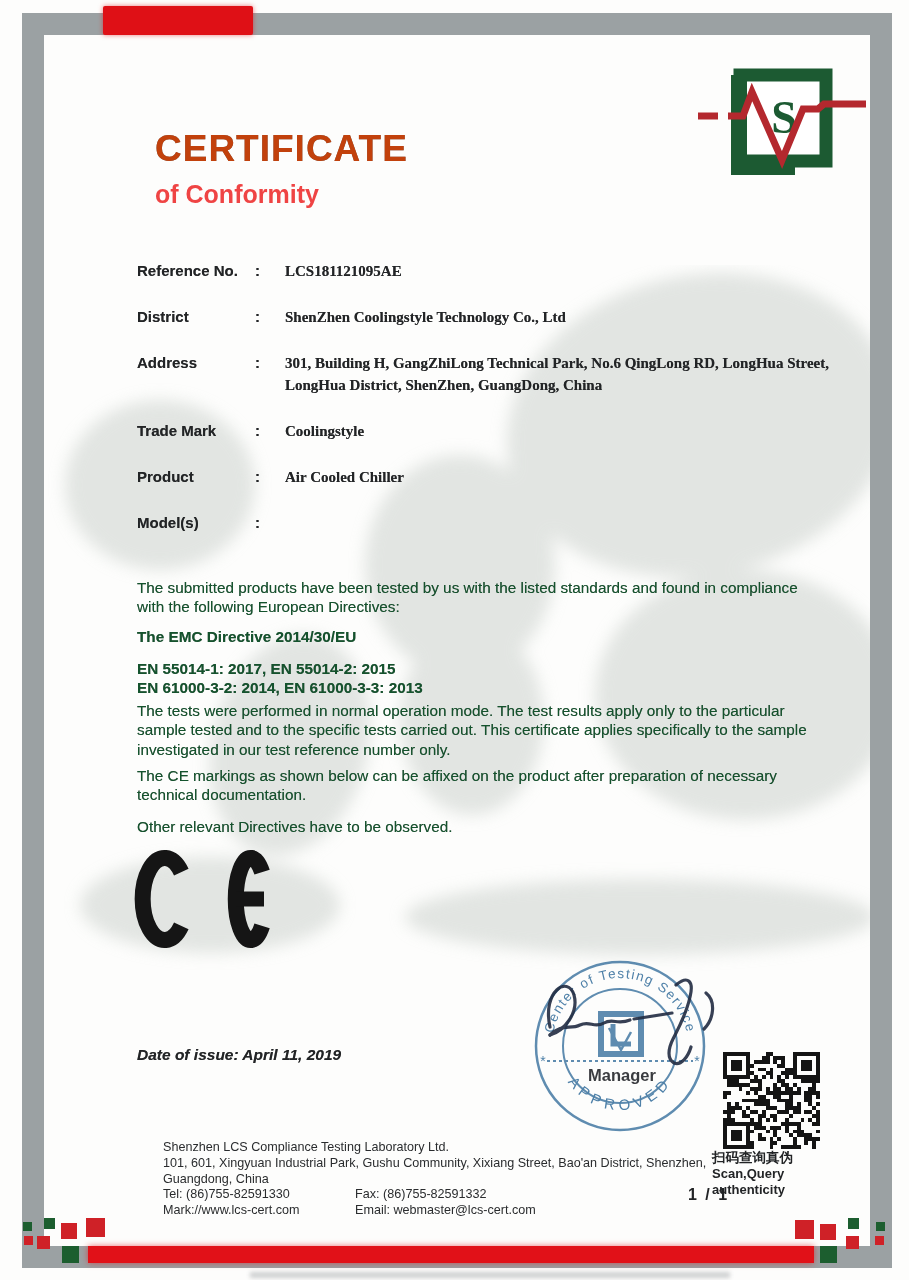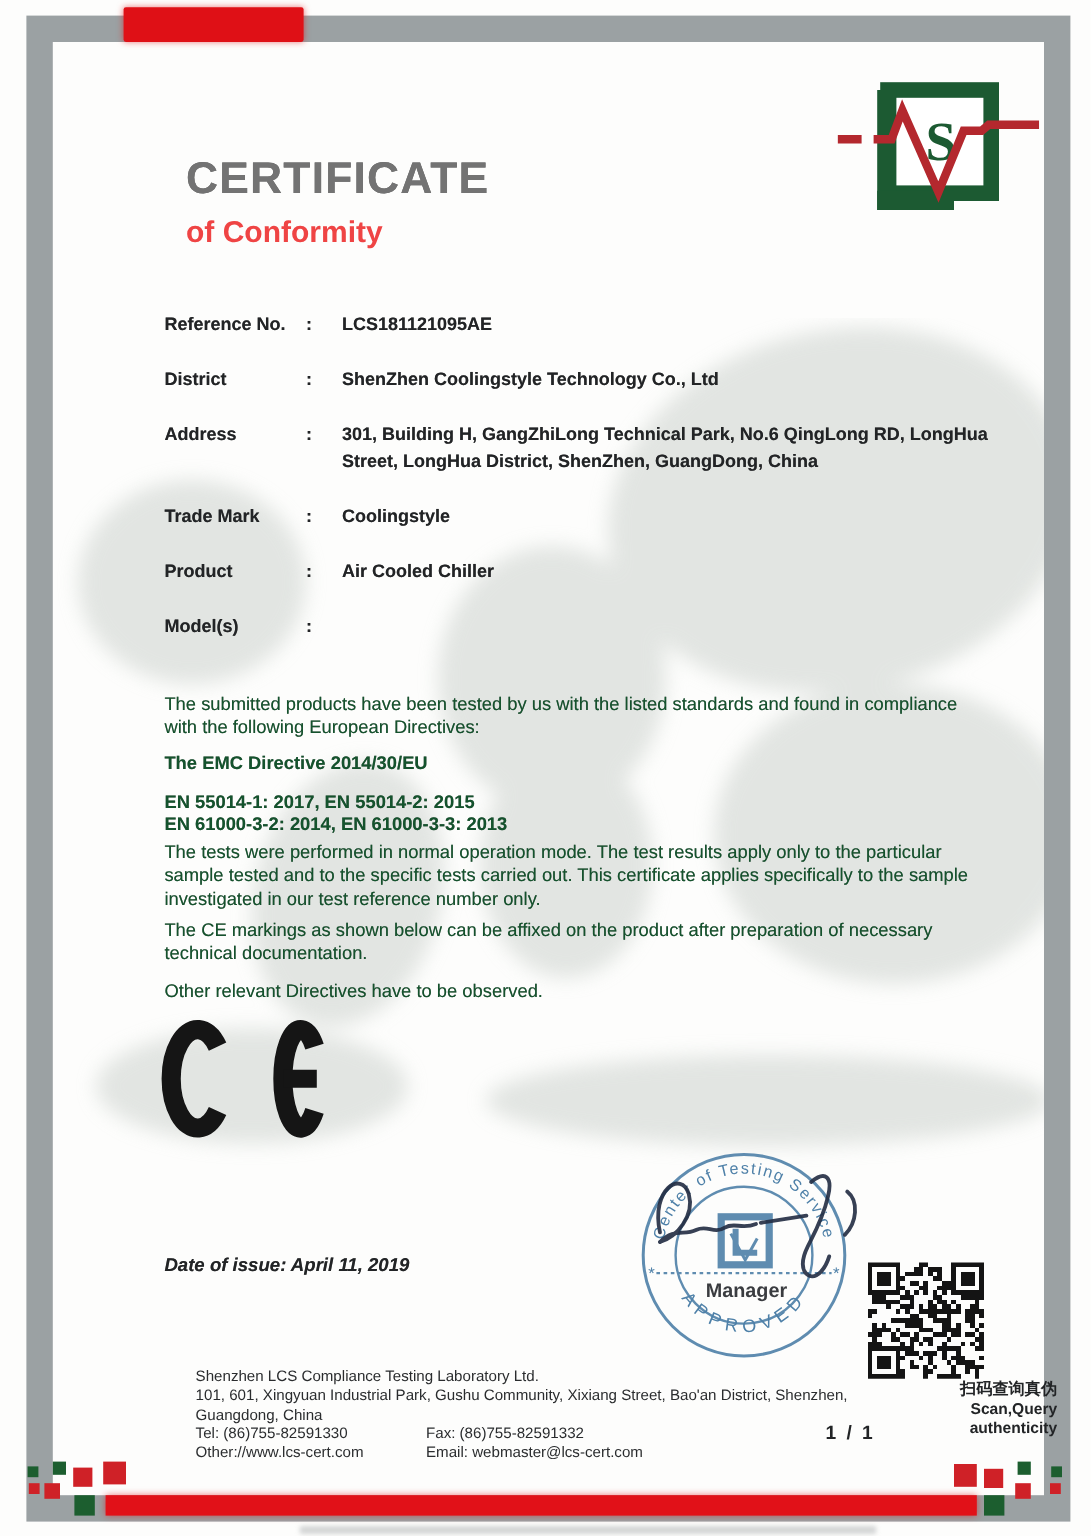--- a/index.html
+++ b/index.html
@@ -14,51 +14,51 @@
   .top-red{left:103px;top:6px;width:150px;height:29px;background:#df1016;border-radius:2px;
            box-shadow:0 0 5px rgba(223,16,22,.55);}
   .bottom-red{left:88px;top:1246px;width:726px;height:17px;background:#e11118;
               box-shadow:0 0 6px rgba(225,17,24,.6);}
   .sq{position:absolute;z-index:4;}
   .sq.red{background:#cf2127;}
   .sq.green{background:#1c5e2f;}
   
   .wm{left:40px;top:265px;z-index:0;opacity:.55;}
   
-  .title{left:155px;top:128px;font-size:37px;font-weight:bold;letter-spacing:1px;color:#737373;
+  .title{left:155px;top:128px;font-size:37px;font-weight:bold;letter-spacing:1px;color:#c2410c;
          text-shadow:0 0 .5px rgba(0,0,0,.6);z-index:2;}
   .subtitle{left:155px;top:180px;font-size:25px;font-weight:bold;color:#ef4444;z-index:2;}
   
   .fields{left:137px;top:260px;width:700px;z-index:2;}
   .frow{display:flex;margin-bottom:24px;font-size:15px;font-weight:bold;line-height:22px;
         text-shadow:0 0 .4px rgba(0,0,0,.5);}
   .flabel{width:118px;flex:none;}
   .fcolon{width:30px;flex:none;}
-  .fvalue{width:545px;flex:none;}
+  .fvalue{width:545px;flex:none;font-family:Liberation Serif, serif;}
   
   .para{left:137px;width:676px;font-size:15.3px;line-height:19.3px;z-index:2;color:#14532d;
         text-shadow:0 0 .4px rgba(0,0,0,.45);}
   .bold{font-weight:bold;}
   .p-intro{top:578px;}
   .p-emc{top:627px;}
   .p-std{top:659px;}
   .p-tests{top:701px;}
   .p-ce{top:766px;}
   .p-other{top:817px;}
   
   .ce-svg{left:133px;top:849px;z-index:2;}
   .logo-svg{left:698px;top:60px;z-index:2;}
   .stamp-svg{left:505px;top:940px;z-index:2;}
   .sig-svg{left:490px;top:935px;z-index:3;}
   .stampTxt{fill:#4e80a8;font-family:"Liberation Sans",sans-serif;}
   
   .date-line{left:137px;top:1046px;font-size:15.5px;font-weight:bold;z-index:2;
              text-shadow:0 0 .4px rgba(0,0,0,.5);font-style:italic;}
   .qr-wrap{left:723px;top:1052px;z-index:2;}
-  .qr-captions{left:736px;top:1150px;width:145px;text-align:right;z-index:2;}
+  .qr-captions{left:712px;top:1150px;width:145px;text-align:left;z-index:2;}
   .cap-cn{font-size:13.5px;font-weight:bold;line-height:16px;}
   .cap-en{font-size:13px;font-weight:bold;line-height:16px;}
   .pagenum{left:688px;top:1186px;font-size:16px;font-weight:bold;letter-spacing:2px;z-index:2;}
   .footer{left:163px;top:1140px;font-size:12.6px;line-height:15.8px;color:#2a2c2e;z-index:2;}
   .fline{display:flex;}
   .fcol1{width:192px;flex:none;}
   .shadow-bottom{left:250px;top:1272px;width:480px;height:6px;background:rgba(150,155,158,.45);
                  filter:blur(2px);z-index:0;}
 </style>
 </head>
@@ -538,19 +538,19 @@
 
   <div class="abs footer">
     <div>Shenzhen LCS Compliance Testing Laboratory Ltd.</div>
     <div>101, 601, Xingyuan Industrial Park, Gushu Community, Xixiang Street, Bao'an District, Shenzhen,</div>
     <div>Guangdong, China</div>
     <div class="fline">
       <span class="fcol1">Tel: (86)755-82591330</span>
       <span>Fax: (86)755-82591332</span>
     </div>
     <div class="fline">
-      <span class="fcol1">Other://www.lcs-cert.com</span>
+      <span class="fcol1">Mark://www.lcs-cert.com</span>
       <span>Email: webmaster@lcs-cert.com</span>
     </div>
   </div>
 
   <div class="abs shadow-bottom"></div>
 </div>
 
 </body></html>

